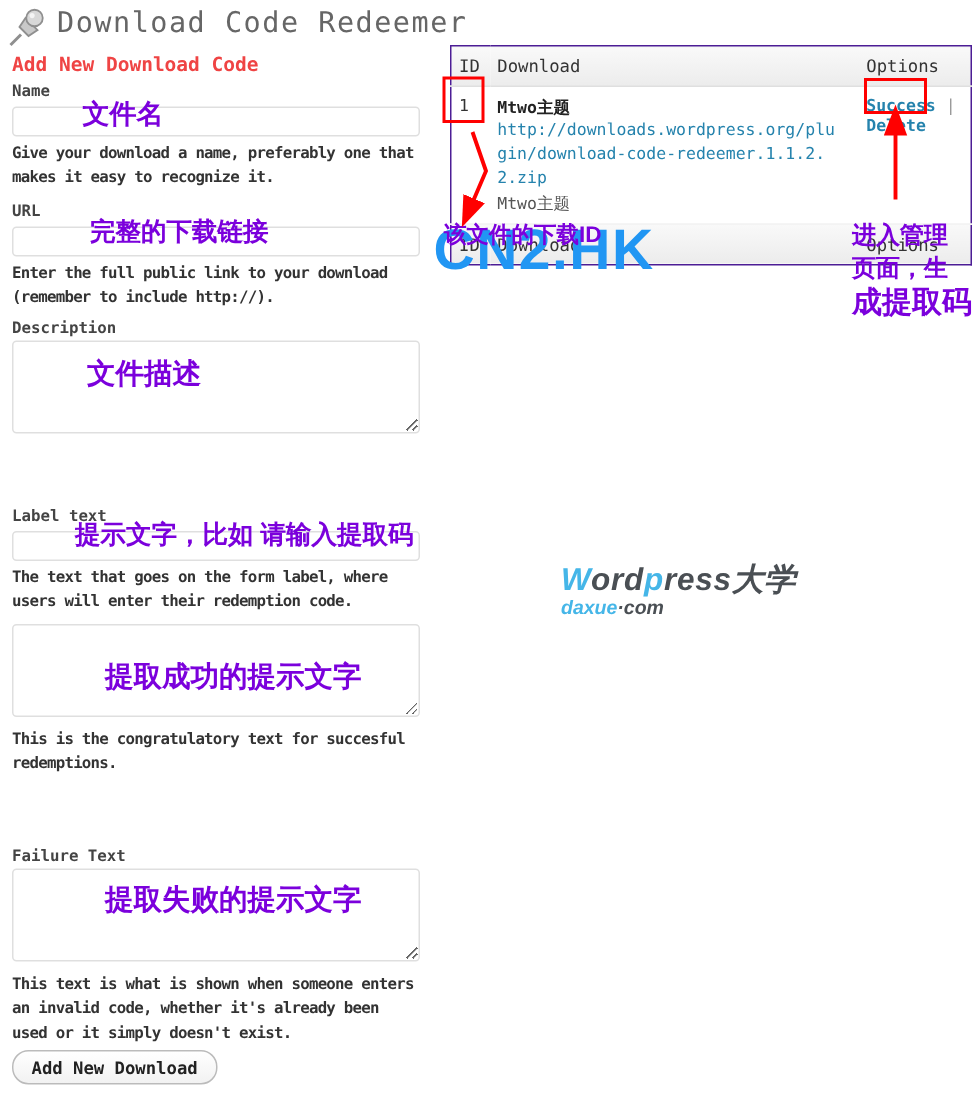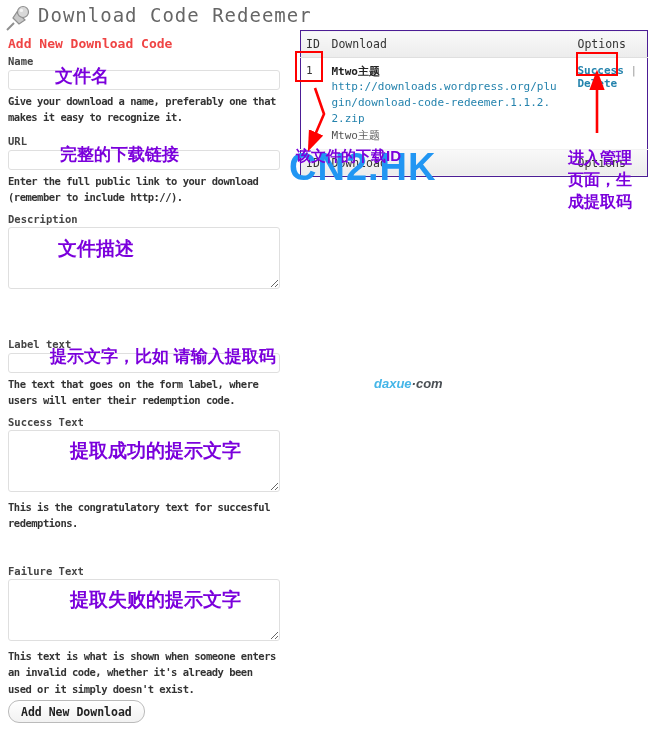--- a/index.html
+++ b/index.html
@@ -92,21 +92,20 @@
     <textarea style=""></textarea>
   </div>
 
   <div class="fgroup" style="top:338px">
     <label>Label text</label>
     <input type="text" style="">
     <div class="help">The text that goes on the form label, where users will enter their redemption code.</div>
   </div>
 
   <div class="fgroup" style="top:416px">
-    <label>Success Text</label>
     <textarea style=""></textarea>
     <div class="help">This is the congratulatory text for succesful redemptions.</div>
   </div>
 
   <div class="fgroup" style="top:565px">
     <label>Failure Text</label>
     <textarea style=""></textarea>
     <div class="help">This text is what is shown when someone enters an invalid code, whether it's already been used or it simply doesn't exist.</div>
   </div>
 
@@ -158,30 +157,31 @@
 
   <div class="redbox" style="left:295px;top:51px;width:24px;height:27px"></div>
   <div class="redbox" style="left:576px;top:52px;width:38px;height:20px"></div>
 
   <div class="cn2">CN2.HK</div>
 
   <div class="ann" style="left:296px;top:147px;font-size:15px">该文件的下载ID</div>
   <div style="position:absolute;left:568px;top:147px">
     <div class="ann" style="position:static;font-size:16px;line-height:22px">进入管理</div>
     <div class="ann" style="position:static;font-size:16px;line-height:22px">页面，生</div>
-    <div class="ann" style="position:static;font-size:16px;line-height:22px">成提取码</div>
+    <div class="ann" style="position:static;font-size:20px;line-height:22px">成提取码</div>
   </div>
 
   <svg class="arrow-layer">
     <defs>
       <marker id="ah" markerWidth="8" markerHeight="8" refX="4" refY="3" orient="auto">
         <path d="M0,0 L8,3 L0,6 Z" fill="#f00"></path>
       </marker>
     </defs>
     <polyline points="315,88 324,114 312,142" fill="none" stroke="#f00" stroke-width="2.6" marker-end="url(#ah)"></polyline>
     <line x1="597" y1="133" x2="597" y2="80" stroke="#f00" stroke-width="2.6" marker-end="url(#ah)"></line>
   </svg>
 
   <div class="wm">
+    <div class="l1"><span class="blue">W</span><span class="gray">ord</span><span class="blue">p</span><span class="gray">ress</span><span class="gray">大学</span></div>
     <div class="l2"><span class="blue">daxue</span><span class="gray">·com</span></div>
   </div>
 
 </div>
 
 </body></html>

